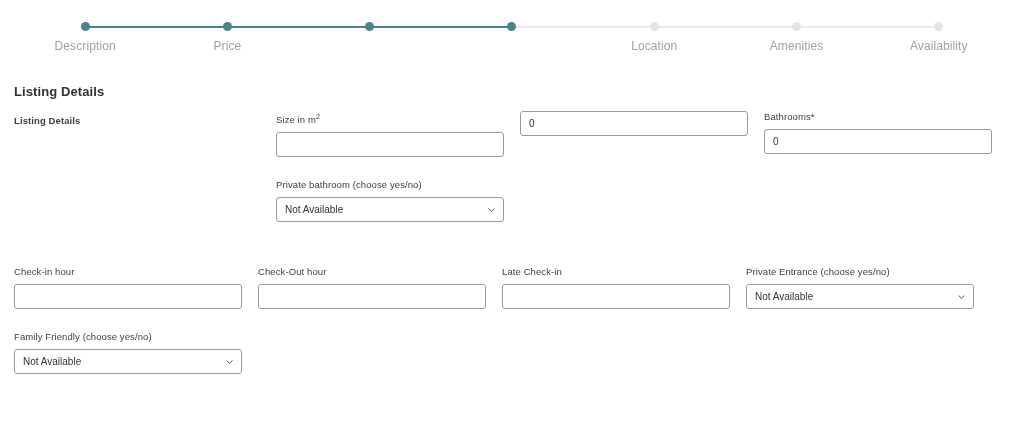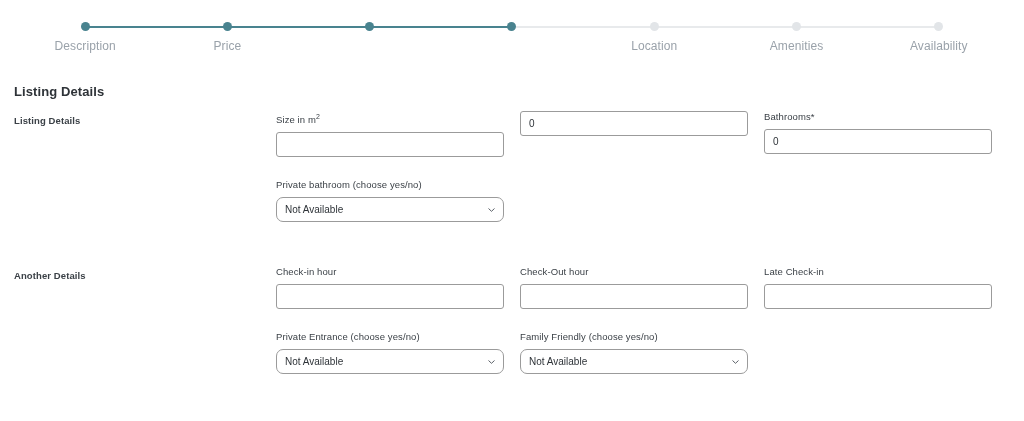--- a/index.html
+++ b/index.html
@@ -140,21 +140,20 @@
   }
   .control::placeholder { color: #b6bcc2; }
 
   select.control {
     appearance: none;
     -webkit-appearance: none;
     -moz-appearance: none;
     padding-right: 30px;
     background-image: none;
     line-height: 23px;
-    border-radius: 7px;
   }
   .select-wrap { position: relative; }
   .select-wrap .chevron {
     position: absolute;
     right: 9px;
     top: 50%;
     margin-top: -2px;
     width: 7px;
     height: 4px;
     pointer-events: none;
@@ -231,21 +230,20 @@
               <span class="chevron">
                 <svg width="7" height="4" viewBox="0 0 7 4">
                   <path d="M0.5 0.5 L3.5 3.3 L6.5 0.5" fill="none" stroke="#5a6067" stroke-width="1"></path>
                 </svg>
               </span>
             </div>
           </div>
         </div>
       </div>
       <div class="section">
-        <div class="section-label">Another Details</div>
         <div class="fields">
           <div class="field">
             <label class="field-label">Check-in hour</label>
             <input type="text" class="control" style="">
           </div>
           <div class="field">
             <label class="field-label">Check-Out hour</label>
             <input type="text" class="control" style="">
           </div>
           <div class="field">

